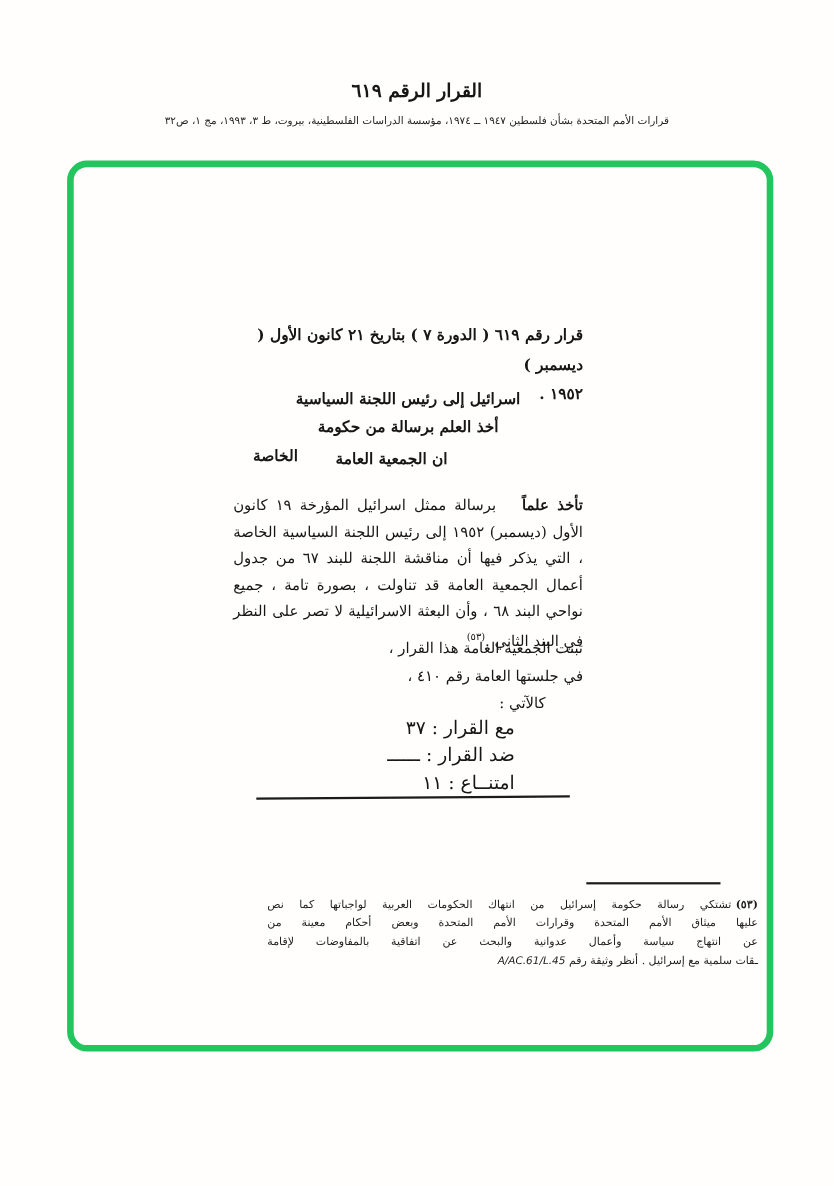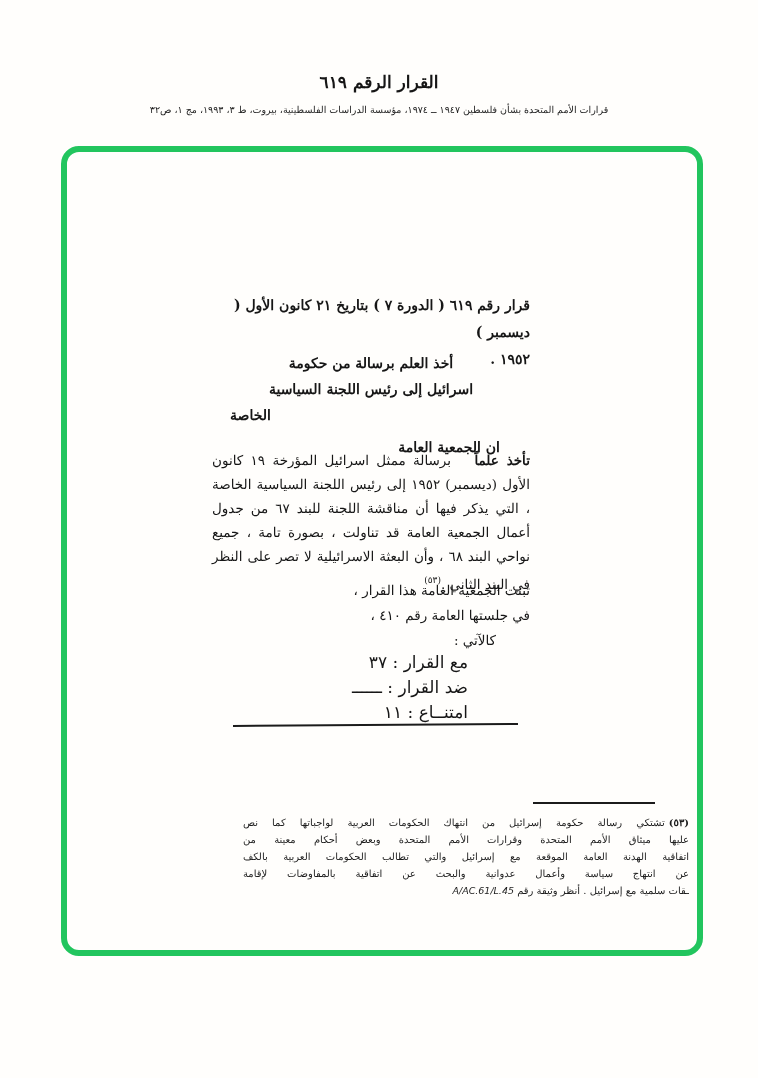--- a/index.html
+++ b/index.html
@@ -65,24 +65,24 @@
     direction: rtl;
     font-size: 14px;
     font-weight: 700;
     line-height: 26px;
   }
   .subject-line { text-align: center; }
   .subject-line.last { text-align: left; padding-left: 18px; }
 
   .preamble {
     position: absolute;
-    left: 145px; top: 287px;
-    width: 318px;
-    direction: rtl;
-    text-align: right;
+    left: 145px; top: 257px;
+    width: 318px;
+    direction: rtl;
+    text-align: center;
     padding-right: 30px;
     box-sizing: border-box;
     font-size: 14px;
     font-weight: 700;
   }
 
   .body-par {
     position: absolute;
     left: 145px; top: 296px;
     width: 318px;
@@ -177,22 +177,22 @@
   <div class="doc-citation">قرارات الأمم المتحدة بشأن فلسطين ١٩٤٧ ــ ١٩٧٤، مؤسسة الدراسات الفلسطينية، بيروت، ط ٣، ١٩٩٣، مج ١، ص٣٢</div>
 
   <div class="green-frame">
 
     <div class="res-heading">
       <div>قرار رقم ٦١٩ ( الدورة ٧ ) بتاريخ ٢١ كانون الأول ( ديسمبر )</div>
       <div>١٩٥٢ .</div>
     </div>
 
     <div class="subject-block">
+      <div class="subject-line">اسرائيل إلى رئيس اللجنة السياسية</div>
       <div class="subject-line">أخذ العلم برسالة من حكومة</div>
-      <div class="subject-line">اسرائيل إلى رئيس اللجنة السياسية</div>
       <div class="subject-line last">الخاصة</div>
     </div>
 
     <div class="preamble">ان الجمعية العامة</div>
 
     <div class="body-par">
       <span class="body-lead">تأخذ علماً</span><span> برسالة ممثل اسرائيل المؤرخة ١٩ كانون الأول (ديسمبر) ١٩٥٢ إلى رئيس اللجنة السياسية الخاصة ، التي يذكر فيها أن مناقشة اللجنة للبند ٦٧ من جدول أعمال الجمعية العامة قد تناولت ، بصورة تامة ، جميع نواحي البند ٦٨ ، وأن البعثة الاسرائيلية لا تصر على النظر في البند الثاني .</span><span class="note-ref">(٥٣)</span>
     </div>
 
     <div class="adoption-block">
@@ -215,21 +215,20 @@
 
     <div class="votes-rule"></div>
 
     <div class="footnote-rule"></div>
 
     <div class="footnote">
       <div class="fn-line">
         <span class="fn-marker">(٥٣)</span><span>تشتكي رسالة حكومة إسرائيل من انتهاك الحكومات العربية لواجباتها كما نص</span>
       </div>
       <div class="fn-line">عليها ميثاق الأمم المتحدة وقرارات الأمم المتحدة وبعض أحكام معينة من</div>
-      <div class="fn-line">اتفاقية الهدنة العامة الموقعة مع إسرائيل والتي تطالب الحكومات العربية بالكف</div>
       <div class="fn-line">عن انتهاج سياسة وأعمال عدوانية والبحث عن اتفاقية بالمفاوضات لإقامة</div>
       <div class="fn-line last">
         <span>ـقات سلمية مع إسرائيل . أنظر وثيقة رقم </span><span class="doc-ref-latin">A/AC.61/L.45</span>
       </div>
     </div>
 
   </div>
 </div>
 
 </body></html>

